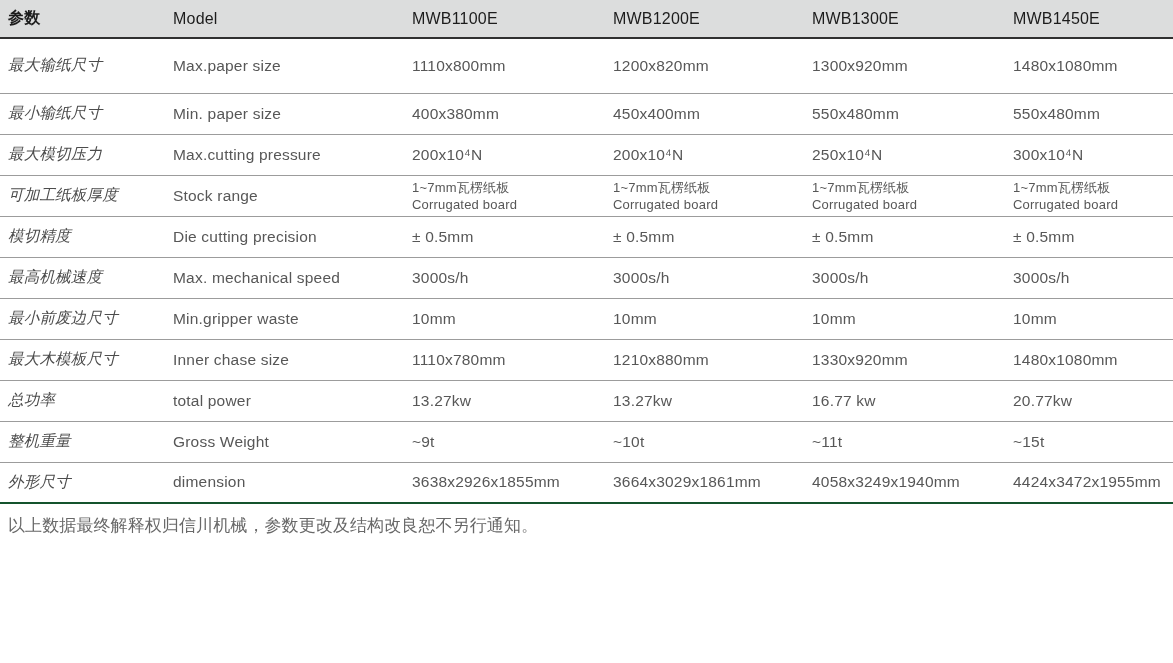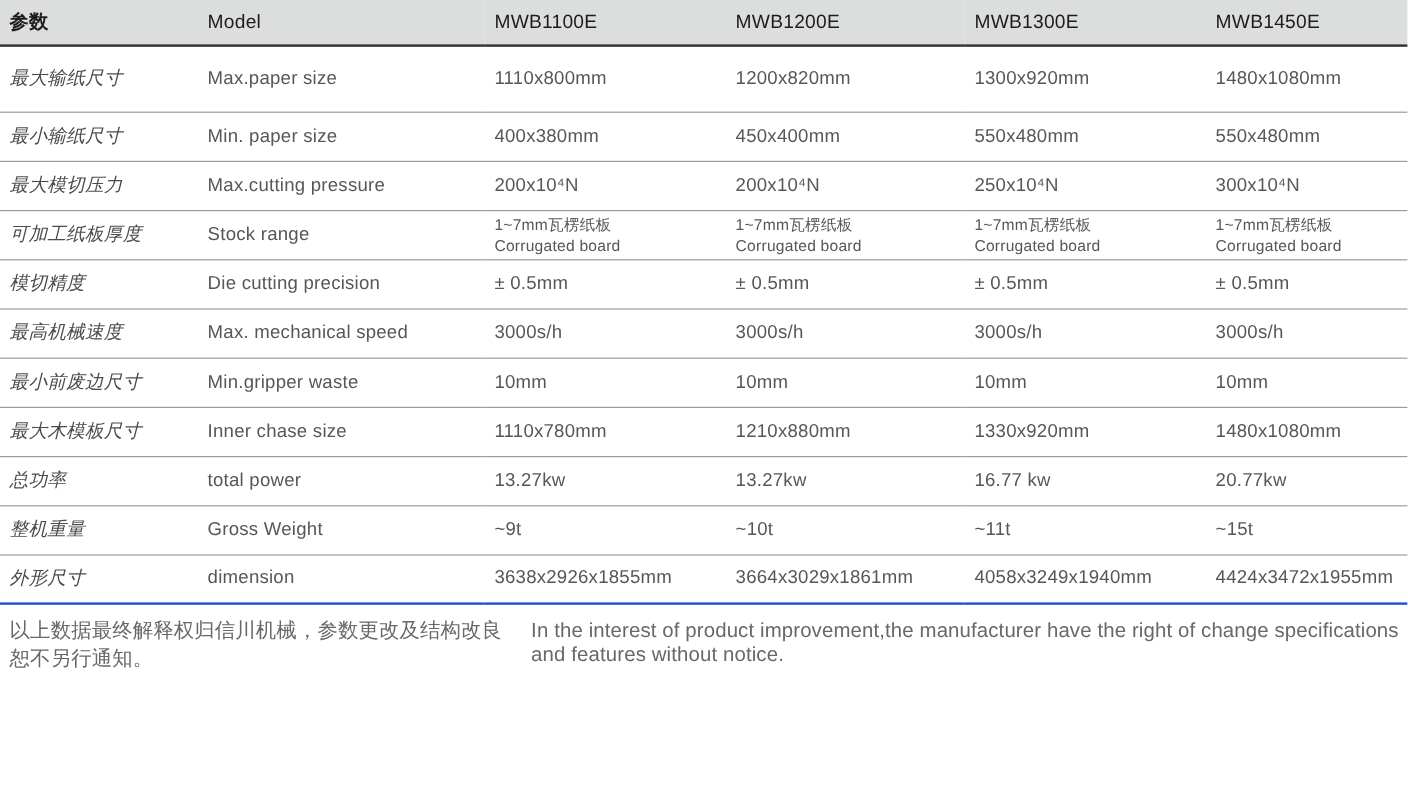--- a/index.html
+++ b/index.html
@@ -39,21 +39,21 @@
   tbody td {
     height: 41px;
     vertical-align: middle;
     padding-left: 8px;
     border-bottom: 1px solid #9c9c9c;
     font-size: 15.5px;
     color: #575757;
     letter-spacing: 0.2px;
   }
   tbody tr.tall td { height: 55px; }
-  tbody tr.last td { border-bottom: 2px solid #1d4ed8; }
+  tbody tr.last td { border-bottom: 2px solid #14532d; }
   tbody td.cn { color: #4c4c4c; font-style: italic; }
   tbody td.multiline {
     font-size: 13px;
     line-height: 1.3;
     white-space: pre-line;
     padding-top: 2px;
   }
   .footer {
     display: flex;
     align-items: baseline;
@@ -177,14 +177,13 @@
       <td>3638x2926x1855mm</td>
       <td>3664x3029x1861mm</td>
       <td>4058x3249x1940mm</td>
       <td>4424x3472x1955mm</td>
     </tr>
   </tbody>
 </table>
 
 <div class="footer">
   <span class="footer-cn">以上数据最终解释权归信川机械，参数更改及结构改良恕不另行通知。</span>
-  <span class="footer-en">In the interest of product improvement,the manufacturer have the right of change specifications and features without notice.</span>
 </div>
 
 </body></html>

